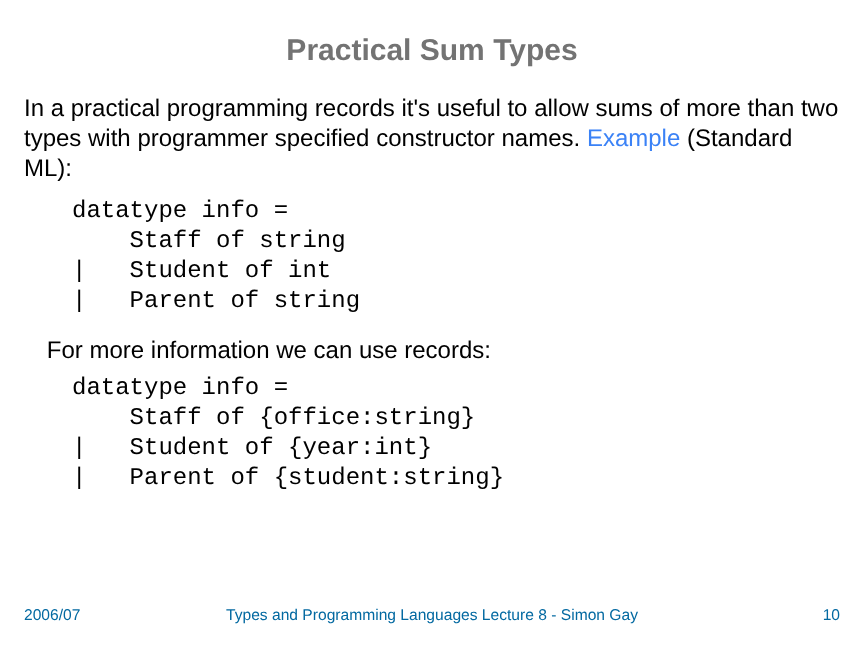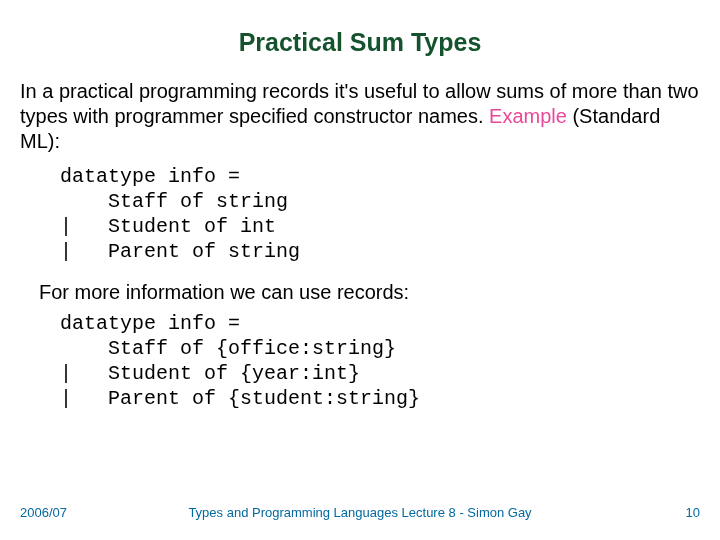--- a/index.html
+++ b/index.html
@@ -15,30 +15,30 @@
   .slide {
     width: 100%;
     height: 100%;
     padding: 28px 20px 0 20px;
     position: relative;
   }
   .title {
     text-align: center;
     font-size: 25px;
     font-weight: bold;
-    color: #14532d;
+    color: #737373;
     margin-bottom: 22px;
   }
   .para {
     font-size: 20px;
     line-height: 1.25;
     margin-bottom: 10px;
   }
   .example-word {
-    color: #ec4899;
+    color: #3b82f6;
   }
   .code-block {
     font-family: "Courier New", Courier, monospace;
     font-size: 20px;
     line-height: 1.25;
     white-space: pre;
     margin: 6px 0 16px 40px;
   }
   .para2 {
     font-size: 20px;

